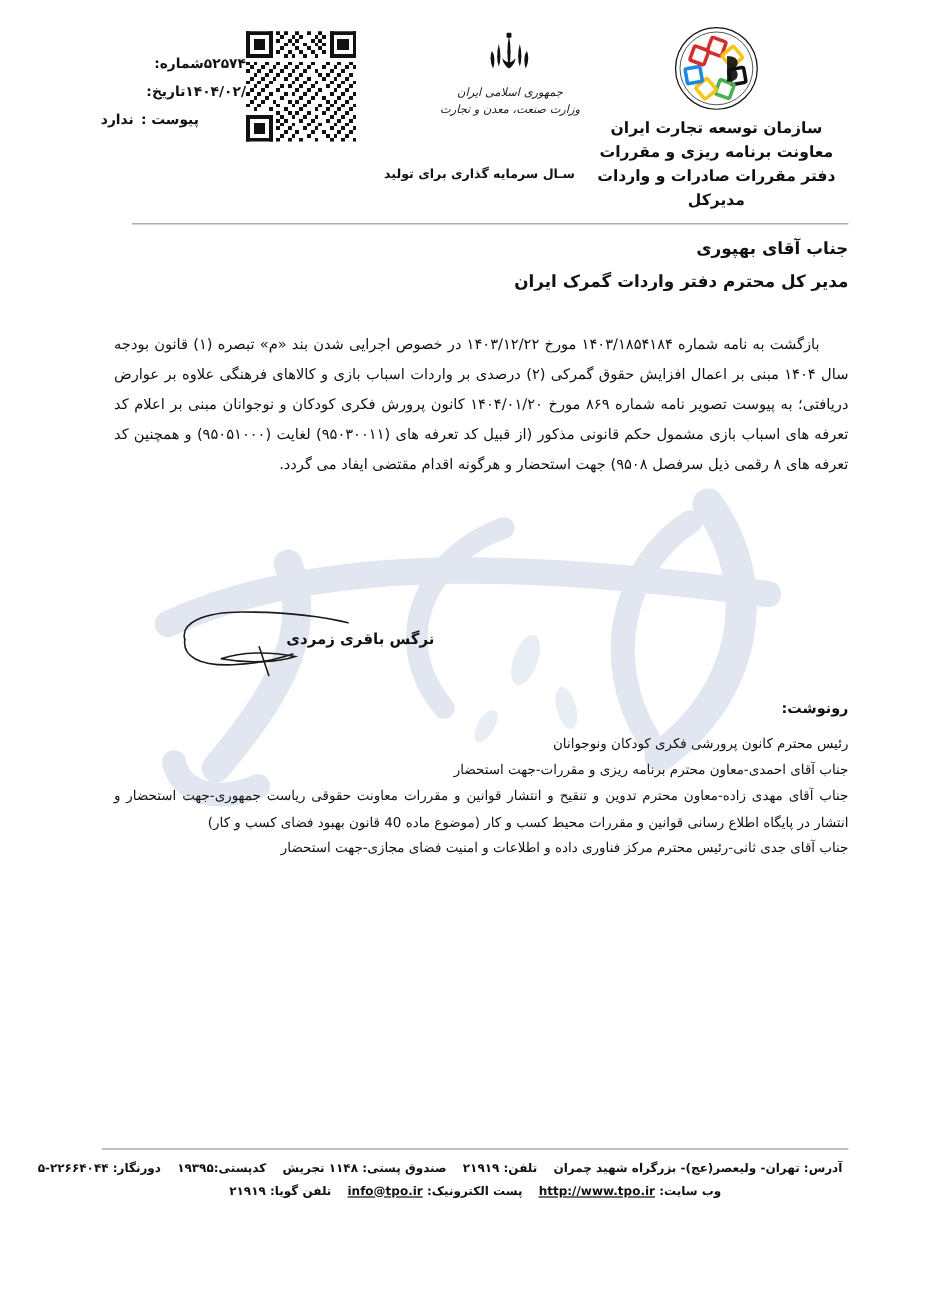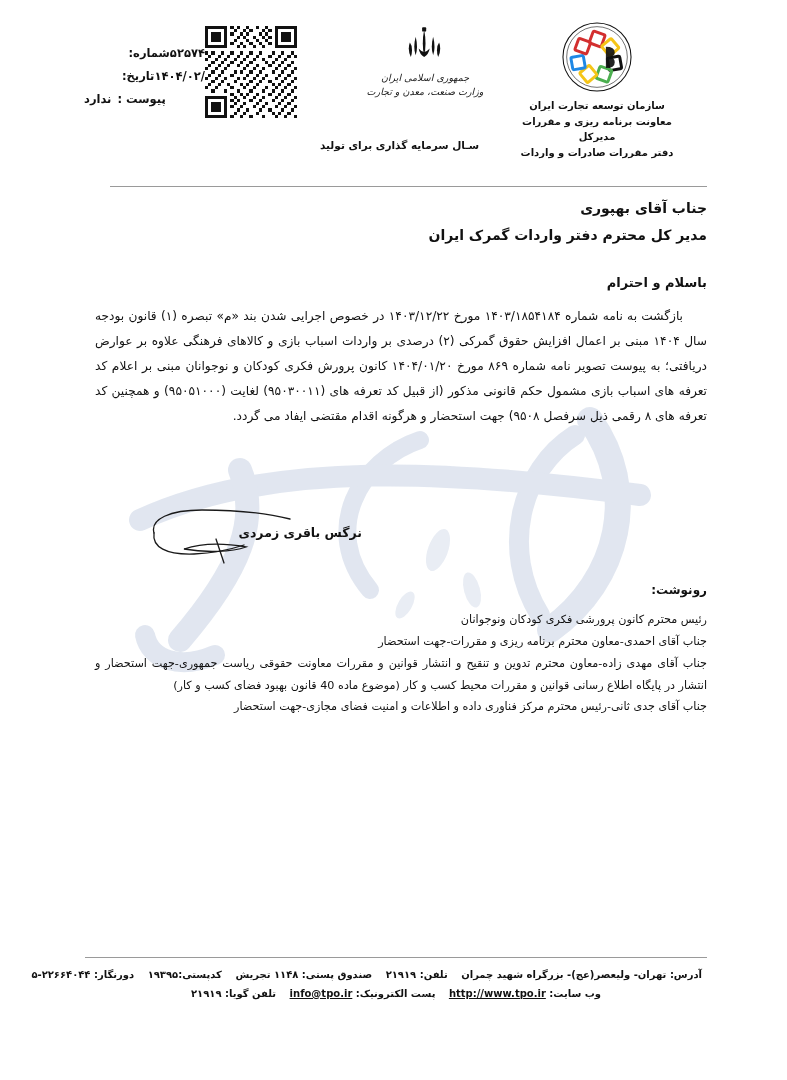--- a/index.html
+++ b/index.html
@@ -114,21 +114,21 @@
     width: 220px;
     text-align: center;
   }
   .tpo-logo {
     width: 74px;
     height: 74px;
     margin: 0 auto 4px auto;
   }
   .tpo-logo svg { width: 100%; height: 100%; display:block; }
   .org-line {
-    font-size: 10px;
+    font-size: 13px;
     font-weight: bold;
     line-height: 1.55;
     color: #111;
   }
 
   
   .rule {
     position: absolute;
     left: 110px;
     right: 80px;
@@ -549,31 +549,30 @@
             <rect x="17" y="50" width="17" height="17" rx="2" stroke="#1e88e5" transform="rotate(170 25 58)"></rect>
             <rect x="23" y="28" width="17" height="17" rx="2" stroke="#d32f2f" transform="rotate(200 31 36)"></rect>
           </g>
           <g fill="#111">
             <path d="M62 36 q12 0 12 8 q0 6 -9 6 q9 0 9 7 q0 8 -12 8 z" opacity=".92"></path>
           </g>
         </svg>
       </div>
       <div class="org-line">سازمان توسعه تجارت ایران</div>
       <div class="org-line">معاونت برنامه ریزی و مقررات</div>
+      <div class="org-line">دفتر مقررات صادرات و واردات</div>
       <div class="org-line">مدیرکل</div>
-      <div class="org-line">دفتر مقررات صادرات و واردات</div>
     </div>
   </div>
 
   <div class="rule rule-top"></div>
 
   <div class="content">
     <div class="recipient-name">جناب آقای بهپوری</div>
     <div class="recipient-title">مدیر کل محترم دفتر واردات گمرک ایران</div>
-    <div class="greeting">باسلام و احترام</div>
     <p class="body-text">بازگشت به نامه شماره ۱۴۰۳/۱۸۵۴۱۸۴ مورخ ۱۴۰۳/۱۲/۲۲ در خصوص اجرایی شدن بند «م» تبصره (۱) قانون بودجه سال ۱۴۰۴ مبنی بر اعمال افزایش حقوق گمرکی (۲) درصدی بر واردات اسباب بازی و کالاهای فرهنگی علاوه بر عوارض دریافتی؛ به پیوست تصویر نامه شماره ۸۶۹ مورخ ۱۴۰۴/۰۱/۲۰ کانون پرورش فکری کودکان و نوجوانان مبنی بر اعلام کد تعرفه های اسباب بازی مشمول حکم قانونی مذکور (از قبیل کد تعرفه های (۹۵۰۳۰۰۱۱) لغایت (۹۵۰۵۱۰۰۰) و همچنین کد تعرفه های ۸ رقمی ذیل سرفصل ۹۵۰۸) جهت استحضار و هرگونه اقدام مقتضی ایفاد می گردد.</p>
   </div>
 
   <div class="signature-area">
     <div class="sig-ink">
       <svg viewBox="0 0 230 72" xmlns="http://www.w3.org/2000/svg">
         <g fill="none" stroke="#1a1a1a" stroke-width="1.3" stroke-linecap="round">
           <path d="M14 36 C 10 22, 30 13, 62 13 C 98 13, 130 17, 150 22"></path>
           <path d="M14 36 C 12 50, 26 58, 54 57 C 76 56, 92 52, 104 48"></path>
           <path d="M44 52 C 62 46, 84 46, 106 50 C 92 55, 66 56, 44 52 z"></path>

